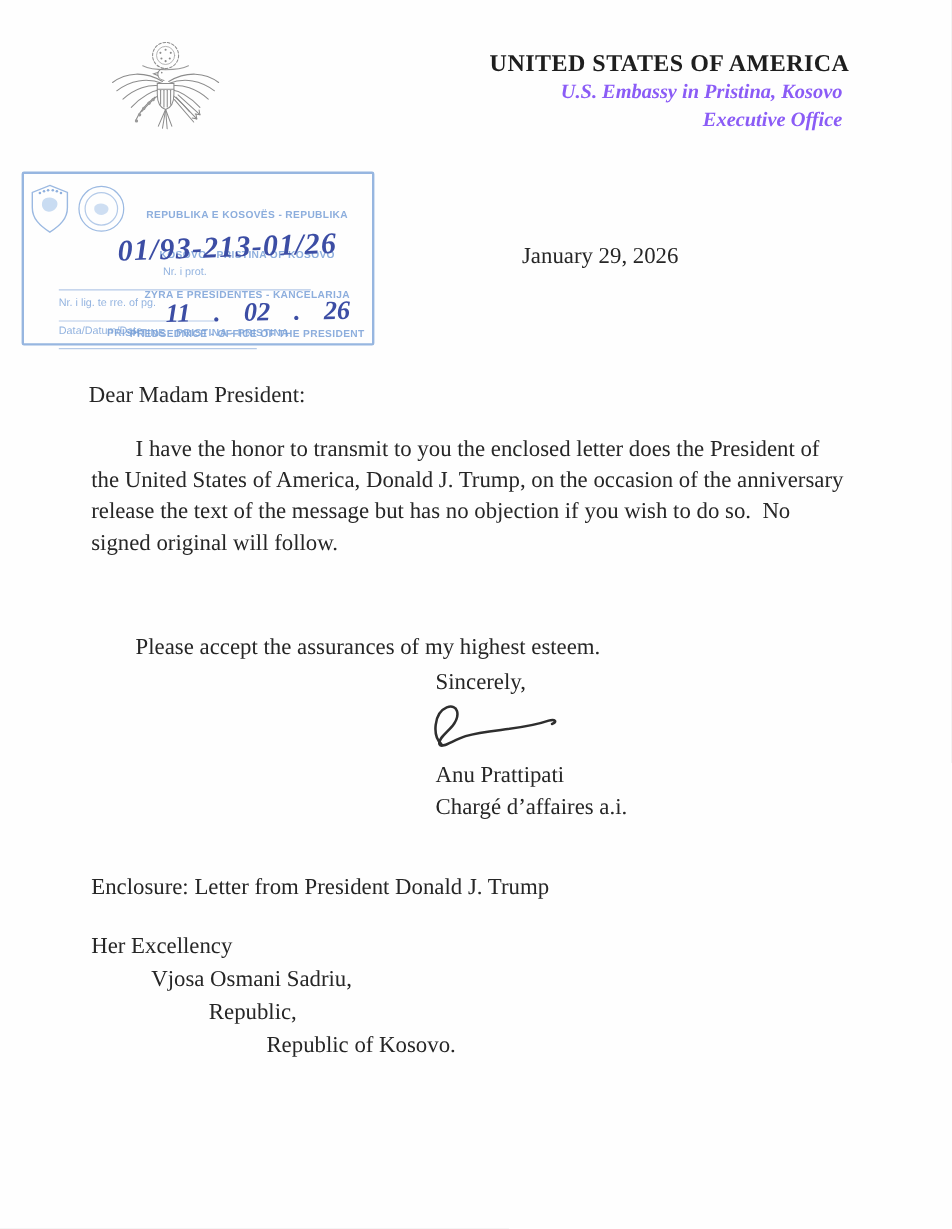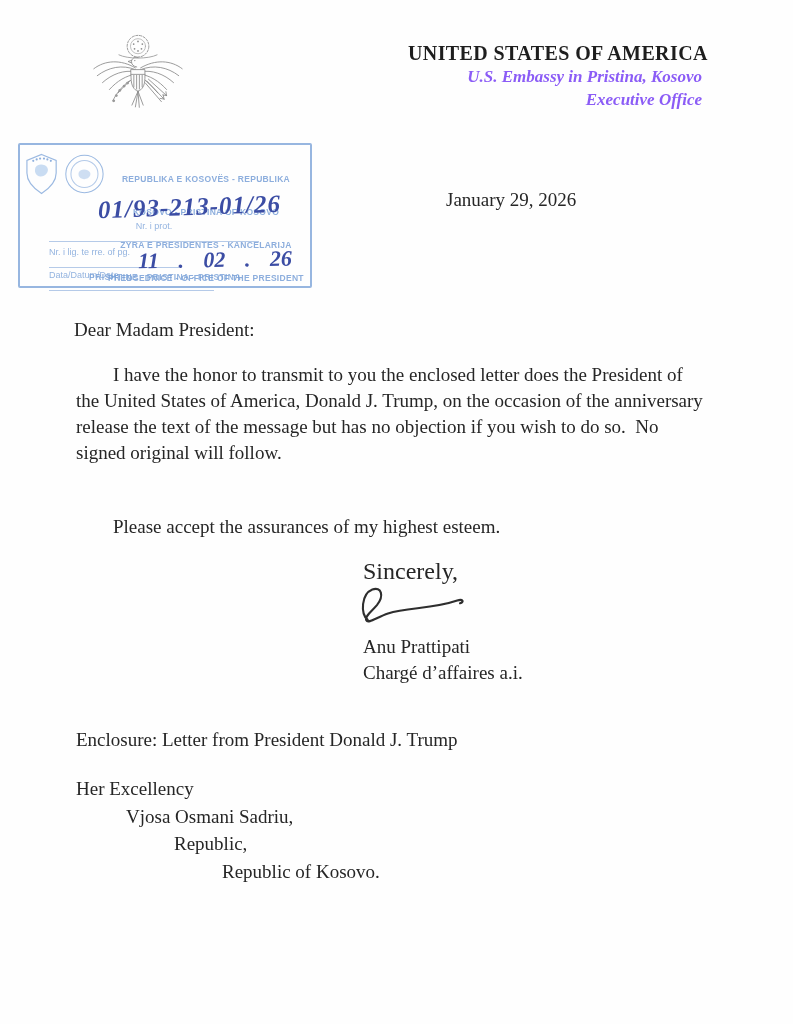--- a/index.html
+++ b/index.html
@@ -45,27 +45,27 @@
     font-family:"Liberation Serif", serif;font-style:italic;font-weight:600;
     color:#2c3f9d;white-space:pre;
   }
   .hand-proto{left:78px;top:48px;font-size:25px;transform:rotate(-2deg);letter-spacing:1px;}
   .hand-date{left:118px;top:102px;font-size:22px;word-spacing:14px;transform:rotate(-1deg);}
   .stamp-footer{
     position:absolute;left:0;right:0;bottom:4px;text-align:center;
     font-size:8.5px;font-weight:700;letter-spacing:.4px;color:rgba(109,152,212,.8);white-space:pre;
   }
   
-  .dateline{position:absolute;left:435px;top:189px;font-size:19px;white-space:pre;margin-left:11px;}
+  .dateline{position:absolute;left:435px;top:203px;font-size:19px;white-space:pre;}
   .salutation{position:absolute;left:74px;top:319px;font-size:19px;white-space:pre;}
   .para1{position:absolute;left:76px;top:362px;font-size:19px;line-height:26px;}
   .para1 .body-line{white-space:pre;}
   .para1 .body-line:first-child{padding-left:37px;}
-  .para2{position:absolute;left:113px;top:516px;font-size:19px;white-space:pre;}
-  .closing{position:absolute;left:363px;top:558px;font-size:24px;white-space:pre;}
+  .para2{position:absolute;left:113px;top:529px;font-size:19px;white-space:pre;}
+  .closing{position:absolute;left:363px;top:558px;font-size:19px;white-space:pre;}
   .signature{position:absolute;left:352px;top:582px;width:120px;height:50px;}
   .signer-name{position:absolute;left:363px;top:636px;font-size:19px;white-space:pre;}
   .signer-title{position:absolute;left:363px;top:662px;font-size:19px;white-space:pre;}
   .enclosure{position:absolute;left:76px;top:729px;font-size:19px;white-space:pre;}
   .recipient{position:absolute;left:76px;top:775px;font-size:19px;line-height:27.5px;}
   .recipient .r-line{white-space:pre;}
   .recipient .r-1{padding-left:50px;}
   .recipient .r-2{padding-left:98px;}
   .recipient .r-3{padding-left:146px;}
 </style>

